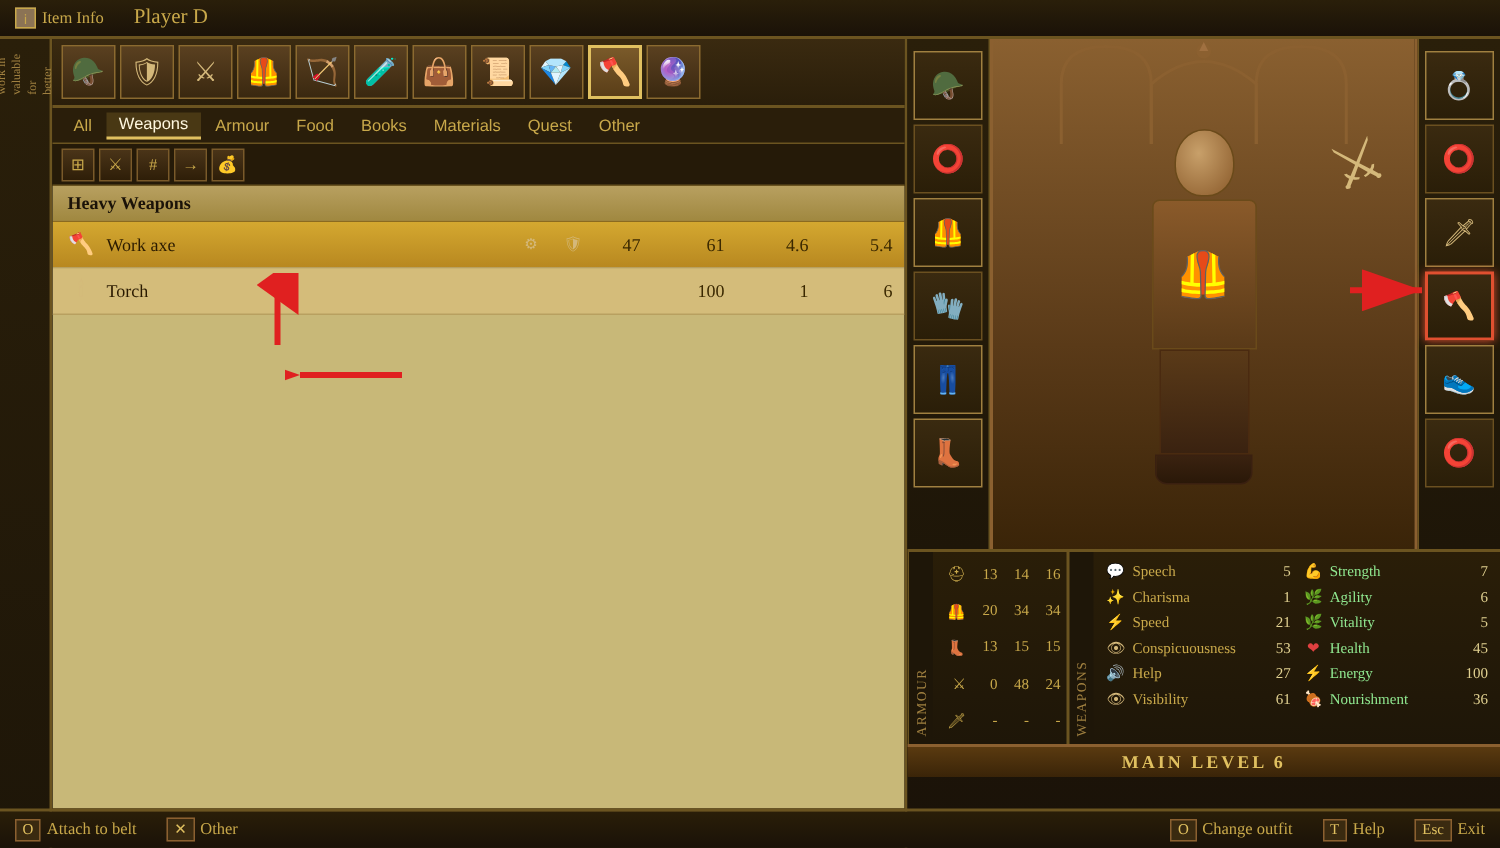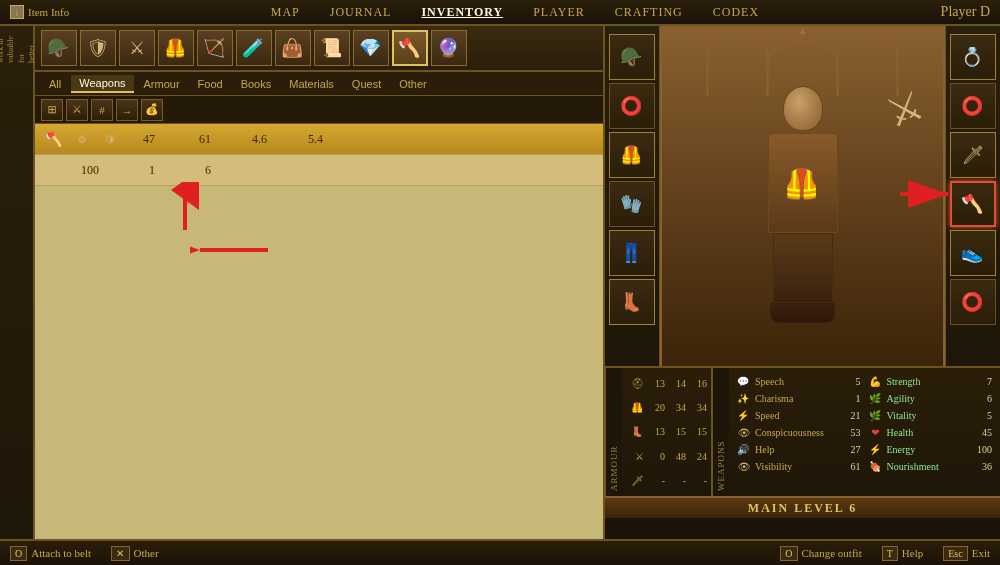--- a/index.html
+++ b/index.html
@@ -453,28 +453,20 @@
     }
   </style>
 </head>
 <body>
 
 <div class="top-nav">
   <div class="item-info">
     <div class="item-info-icon">ℹ</div>
     <span>Item Info</span>
   </div>
-  <div class="top-nav-links">
-    <a>MAP</a>
-    <a>JOURNAL</a>
-    <a class="active">INVENTORY</a>
-    <a>PLAYER</a>
-    <a>CRAFTING</a>
-    <a>CODEX</a>
-  </div>
   <div class="player-label">Player D</div>
 </div>
 
 <div class="main-container">
 
   <div class="left-sidebar">
     <div class="left-sidebar-text">work in<br>valuable<br>for<br>better</div>
   </div>
 
   <div class="inventory-panel">
@@ -509,36 +501,39 @@
       <div class="sub-filter-icon">⊞</div>
       <div class="sub-filter-icon">⚔</div>
       <div class="sub-filter-icon">#</div>
       <div class="sub-filter-icon">→</div>
       <div class="sub-filter-icon">💰</div>
     </div>
 
     <div style="flex:1; display:flex; position:relative; overflow:hidden;">
       <div class="items-list" style="flex:1;">
 
+        <div class="section-header">Heavy Weapons</div>
 
         <div class="item-row selected">
           <div class="item-icon-small">🪓</div>
+          <span class="item-name">Work axe</span>
           <div class="item-badge">⚙</div>
           <div class="item-badge">🛡</div>
           <div class="item-stats">
             <span class="item-stat">47</span>
             <span class="item-stat">61</span>
             <span class="item-stat">4.6</span>
             <span class="item-stat">5.4</span>
           </div>
         </div>
 
 
         <div class="item-row">
           <div class="item-icon-small">🕯</div>
+          <span class="item-name">Torch</span>
           <div class="item-stats">
             <span class="item-stat">100</span>
             <span class="item-stat">1</span>
             <span class="item-stat">6</span>
           </div>
         </div>
 
       </div>
 
       <div class="red-arrow" style="left:130px; top:58px; z-index:30;">

